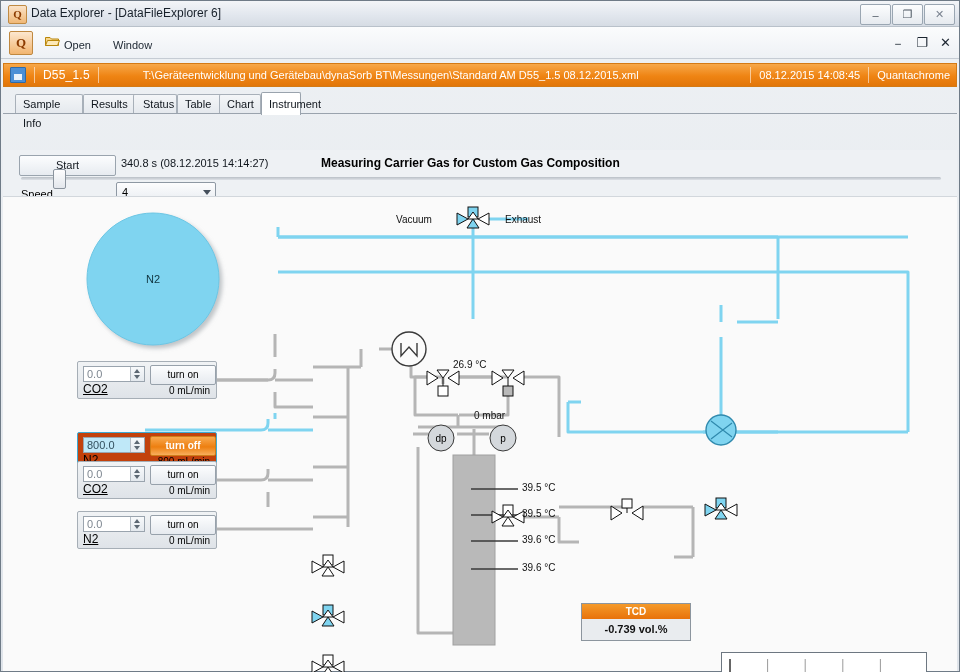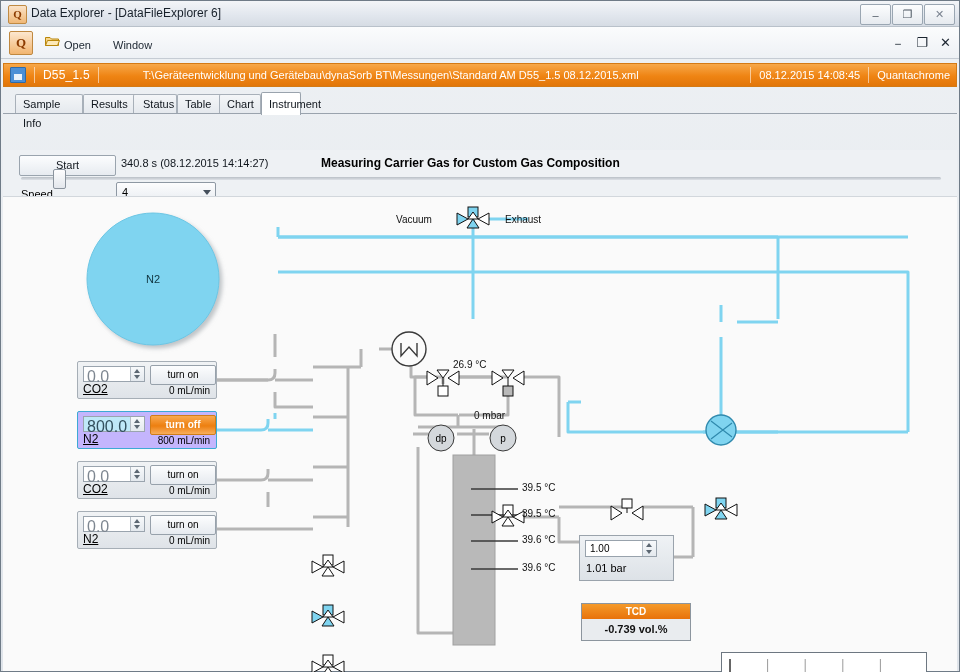--- a/index.html
+++ b/index.html
@@ -94,25 +94,25 @@
 
   
   .canvas{position:absolute;left:2px;top:195px;width:954px;height:475px;
      background:#fafafa;border-top:1px solid #d2d7dc;box-sizing:border-box;}
   .canvas svg{position:absolute;left:0;top:0;}
 
   
   .gasbox{position:absolute;width:140px;height:38px;box-sizing:border-box;
      background:linear-gradient(#f1f3f5,#dfe3e8);border:1px solid #a6aeb6;
      border-radius:2px;}
-  .gasbox.active{background:#c4b5fd;border-color:#3da9d4;}
+  .gasbox.active{background:#c2410c;border-color:#3da9d4;margin-top:21px;}
   .spin{position:absolute;left:5px;top:4px;width:62px;height:16px;
      background:#fff;border:1px solid #9aa4ae;box-sizing:border-box;}
   .gasbox.active .spin{background:#bfe8f8;}
-  .spin-val{position:absolute;left:3px;top:1px;font-size:16px;color:#7e8791;}
+  .spin-val{position:absolute;left:3px;top:1px;font-size:11px;color:#7e8791;}
   .gasbox.active .spin-val{color:#33505e;}
   .spin-btns{position:absolute;right:0;top:0;width:13px;height:14px;
      border-left:1px solid #b6bec6;background:linear-gradient(#f7f9fb,#e4e9ee);}
   .spin-up,.spin-dn{position:absolute;left:3px;width:0;height:0;
      border-left:3px solid transparent;border-right:3px solid transparent;}
   .spin-up{top:2px;border-bottom:4px solid #5c6772;}
   .spin-dn{bottom:2px;border-top:4px solid #5c6772;}
   .gasbtn{position:absolute;left:72px;top:3px;width:64px;height:18px;
      background:linear-gradient(#fcfdfe,#e6eaef);border:1px solid #97a1ab;
      border-radius:2px;font-size:10px;text-align:center;line-height:17px;}
@@ -452,30 +452,20 @@
         <span class="spin-btns">
           <i class="spin-up"></i>
           <i class="spin-dn"></i>
         </span>
       </div>
       <div class="gasbtn">turn on</div>
       <div class="gaslbl">N2</div>
       <div class="gasflow">0 mL/min</div>
     </div>
 
-    <div class="pbox">
-      <div class="p-field">
-        <span class="p-val">1.00</span>
-        <span class="spin-btns" style="height:15px;">
-          <i class="spin-up"></i>
-          <i class="spin-dn"></i>
-        </span>
-      </div>
-      <div class="p-unit">1.01 bar</div>
-    </div>
 
     <div class="tcd">
       <div class="tcd-hd">TCD</div>
       <div class="tcd-val">-0.739 vol.%</div>
     </div>
 
     <div class="chartbox">
       <svg id="chart-svg" width="204" height="198">
           <line x1="45.6" y1="6" x2="45.6" y2="188" stroke="#9a9a9a" stroke-width="1"></line>
           <line x1="83.2" y1="6" x2="83.2" y2="188" stroke="#9a9a9a" stroke-width="1"></line>

